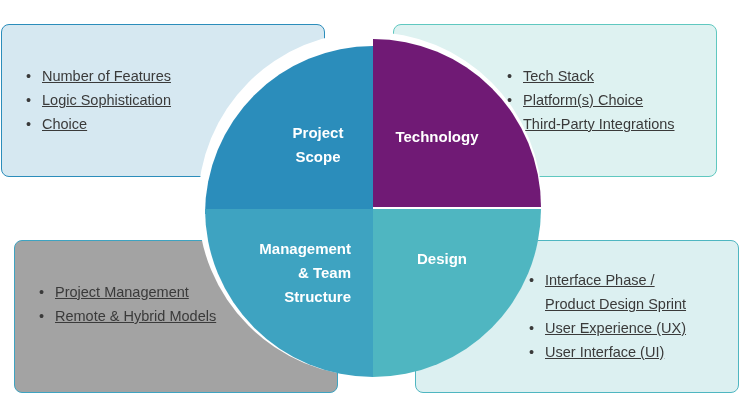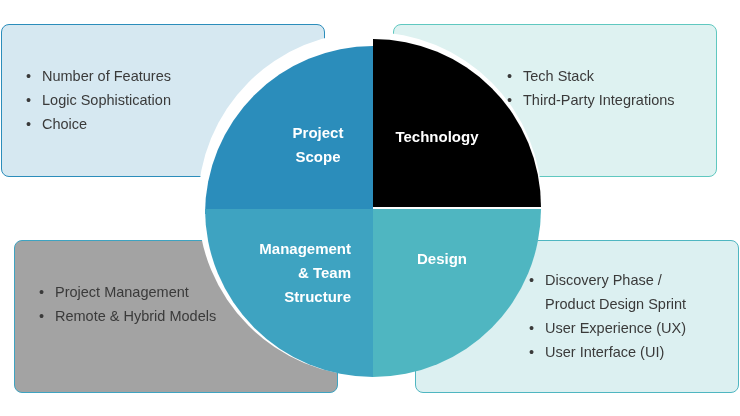--- a/index.html
+++ b/index.html
@@ -3,65 +3,66 @@
 <meta charset="utf-8">
 <style>
   html, body { margin:0; padding:0; background:#ffffff; }
   body { width:740px; height:416px; position:relative; overflow:hidden;
          font-family:"Liberation Sans", "DejaVu Sans", sans-serif; }
   .box { position:absolute; box-sizing:border-box; border-radius:8px; border:1.5px solid; }
   .box.tl { left:1px; top:24px; width:324px; height:153px; background:#d6e8f1; border-color:#2b8dbb; }
   .box.bl { left:14px; top:240px; width:324px; height:153px; background:#a3a3a3; border-color:#3ea3c1; }
   .box.tr { left:393px; top:24px; width:324px; height:153px; background:#def2f1; border-color:#5fc8c0; }
   .box.br { left:415px; top:240px; width:324px; height:153px; background:#dcf0f1; border-color:#4fb6c1; }
-  ul.items { list-style:none; margin:0; padding:0; position:absolute; color:#3a3a3a; font-size:14.5px; line-height:24px; }
+  ul.items { list-style:none; margin:0; padding:0; position:absolute; color:#3a3a3a; font-size:14.5px; line-height:24px;text-decoration:underline; }
   ul.items li { position:relative; padding-left:18px; }
   ul.items li::before { content:"\2022"; position:absolute; left:2px; top:0; color:#3a3a3a; }
   .tl ul.items { left:22px; top:39px; }
   .bl ul.items { left:22px; top:39px; }
   .tr ul.items { left:111px; top:39px; }
   .br ul.items { left:111px; top:27px; }
   .circle { position:absolute; left:198px; top:32px; width:344px; height:344px; border-radius:50%;
             background:#ffffff; }
   .quad { position:absolute; width:168px; height:168px; box-sizing:border-box;
           color:#ffffff; font-weight:bold; font-size:15px; line-height:24px; display:flex; align-items:center; }
   .q-tl { left:205px; top:46px; background:#2b8dbb; border-top-left-radius:168px; justify-content:center; text-align:center; padding:30px 0 0 58px; }
-  .q-tr { left:373px; top:39px; background:#000000; border-top-right-radius:168px; justify-content:center; text-align:center; padding:28px 40px 0 0; }
+  .q-tr { left:373px; top:39px; background:#701a75; border-top-right-radius:168px; justify-content:center; text-align:center; padding:28px 40px 0 0; }
   .q-bl { left:205px; top:209px; background:#3ea3c1; border-bottom-left-radius:168px; justify-content:flex-end; text-align:right; padding:0 22px 40px 0;align-items:center; }
   .q-br { left:373px; top:209px; background:#4fb6c1; border-bottom-right-radius:168px; justify-content:center; text-align:center; padding:0 30px 68px 0; }
   .quad span { display:block; }
 </style>
 </head>
 <body>
 
 <div class="box tl" data-name="project-scope-box">
   <ul class="items" data-name="project-scope-list">
     <li data-name="list-item">Number of Features</li>
     <li data-name="list-item">Logic Sophistication</li>
     <li data-name="list-item">Choice</li>
   </ul>
 </div>
 
 <div class="box tr" data-name="technology-box">
   <ul class="items" data-name="technology-list">
     <li data-name="list-item">Tech Stack</li>
+    <li data-name="list-item">Platform(s) Choice</li>
     <li data-name="list-item">Third-Party Integrations</li>
   </ul>
 </div>
 
 <div class="box bl" data-name="management-box">
   <ul class="items" data-name="management-list">
     <li data-name="list-item">Project Management</li>
     <li data-name="list-item">Remote &amp; Hybrid Models</li>
   </ul>
 </div>
 
 <div class="box br" data-name="design-box">
   <ul class="items" data-name="design-list">
-    <li data-name="list-item">Discovery Phase /</li>
+    <li data-name="list-item">Interface Phase /</li>
     <li data-name="list-item-continuation" style="padding-left:18px"><span data-name="list-item-text">Product Design Sprint</span></li>
     <li data-name="list-item">User Experience (UX)</li>
     <li data-name="list-item">User Interface (UI)</li>
   </ul>
 </div>
 
 <div class="circle" data-name="center-circle"></div>
 
 <div class="quad q-tl" data-name="quadrant-project-scope">
   <div data-name="quadrant-title">

